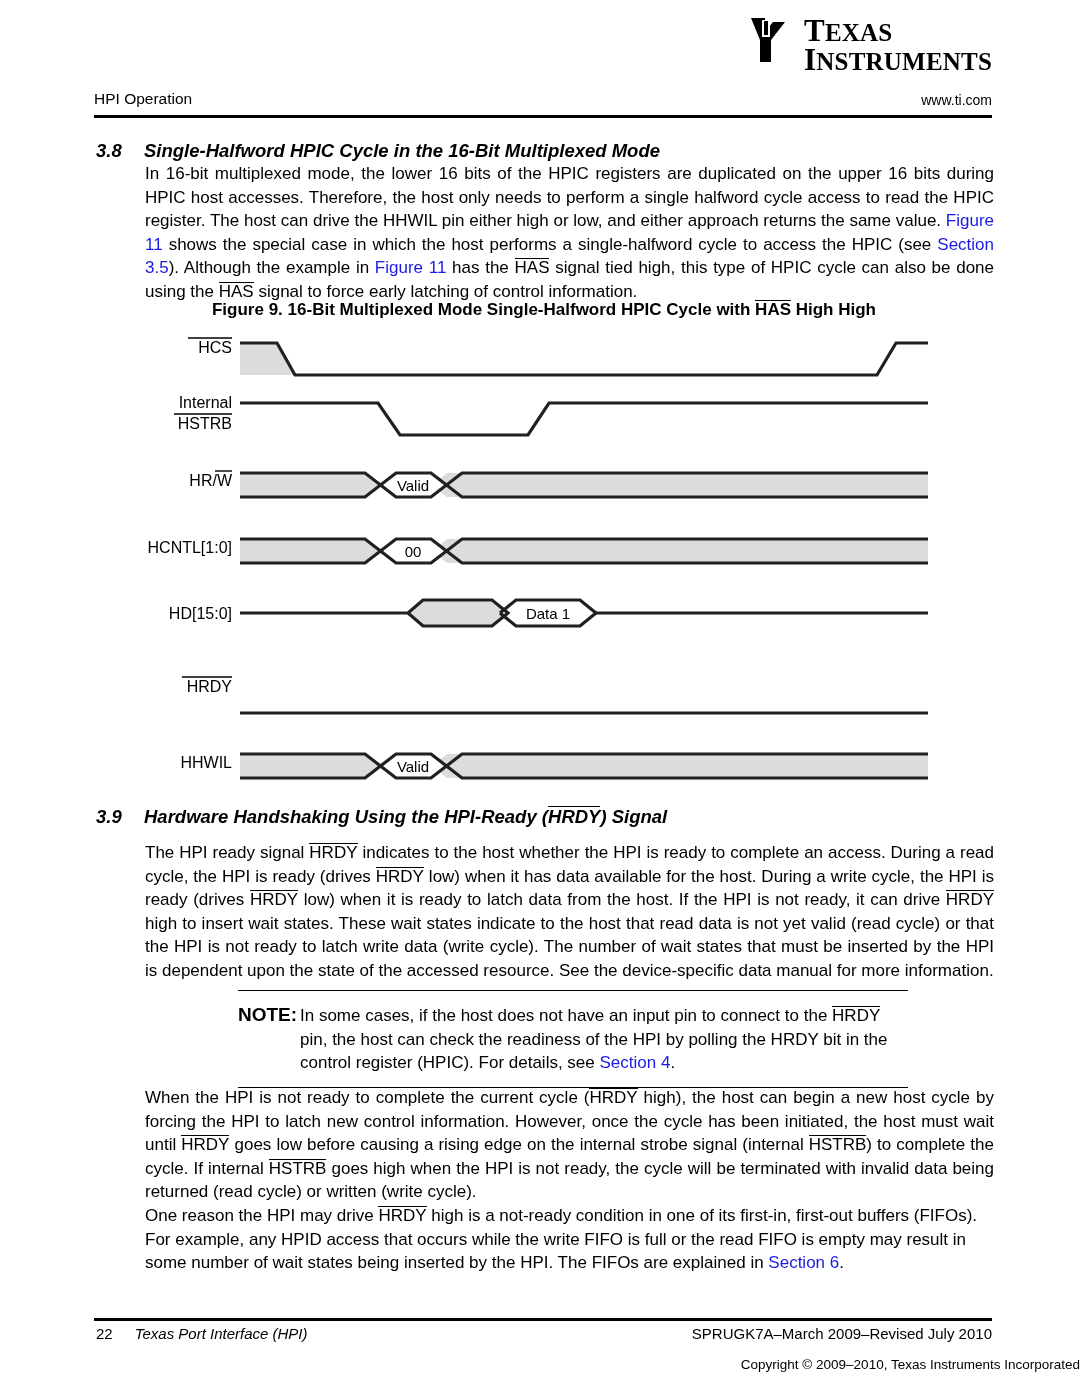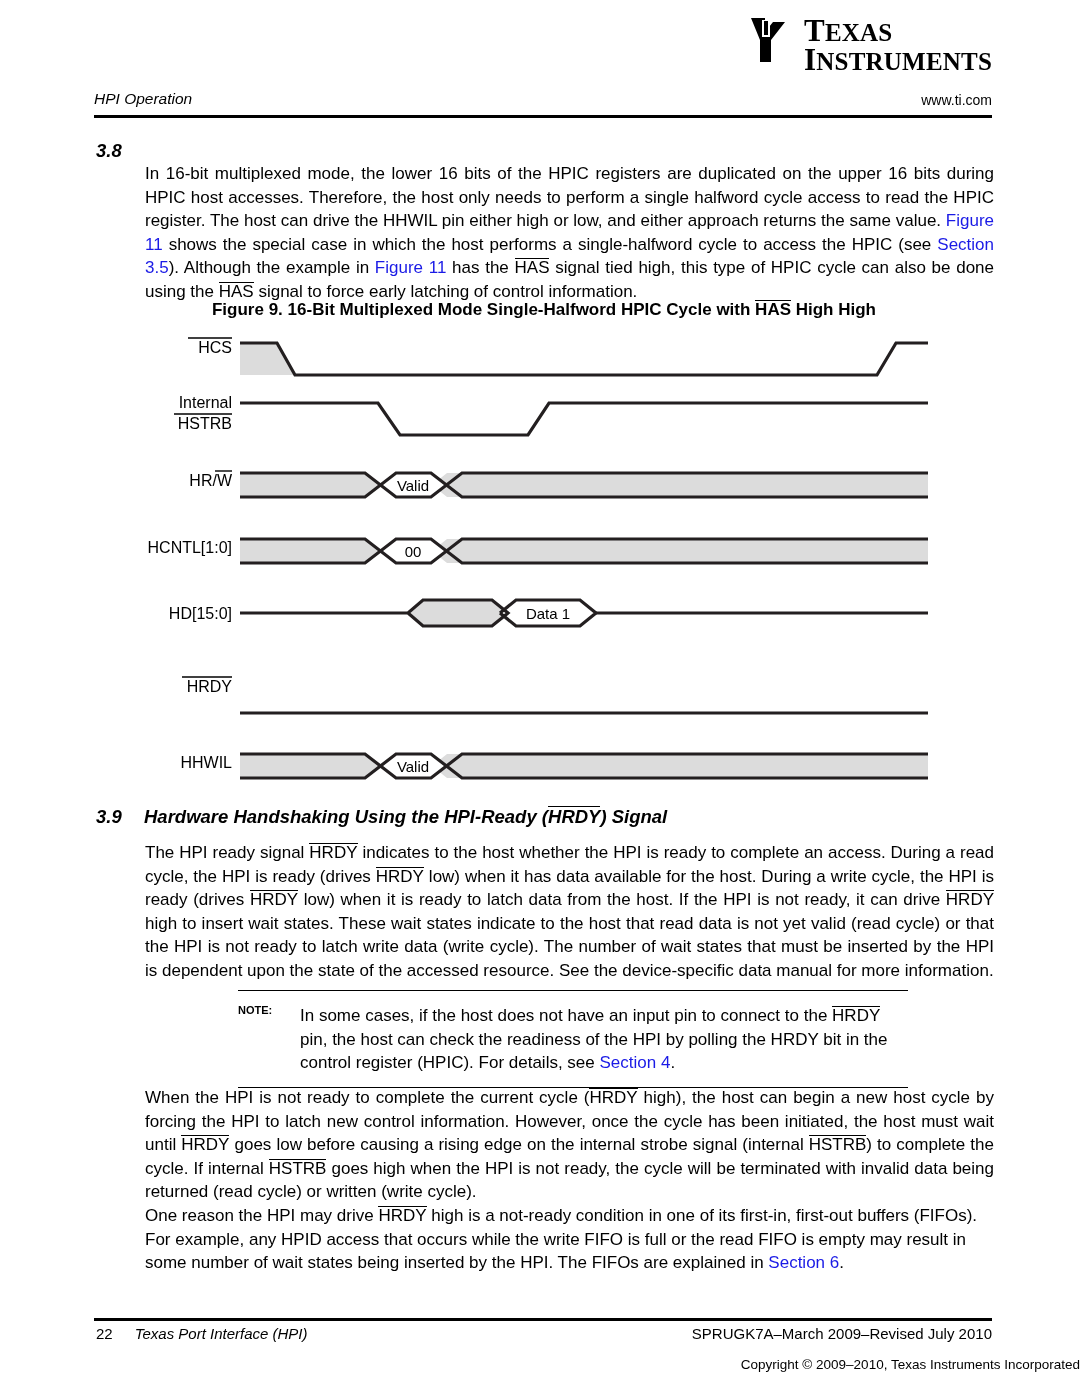--- a/index.html
+++ b/index.html
@@ -50,21 +50,20 @@
     position: absolute;
     left: 94px;
     right: 88px;
     top: 90px;
     height: 28px;
   }
   .hdr-left {
     position: absolute;
     left: 0;
     top: 0;
-    font-style: italic;
     font-size: 15.5px;
   }
   .hdr-right {
     position: absolute;
     right: 0;
     top: 2px;
     font-size: 14px;
   }
   .hdr-rule {
     position: absolute;
@@ -145,21 +144,21 @@
   }
   .note .rule {
     border-top: 1.6px solid #000;
   }
   .note .inner {
     display: flex;
     padding: 13px 0 12px 0;
   }
   .note .lbl {
     font-weight: bold;
-    font-size: 11px;
+    font-size: 19px;
     flex: none;
     width: 62px;
   }
   .note .txt {
     font-size: 17px;
     line-height: 23.6px;
     flex: 1;
   }
 
   
@@ -213,20 +212,21 @@
 </div>
 
 <div class="hdr">
   <div class="hdr-left">HPI Operation</div>
   <div class="hdr-right">www.ti.com</div>
   <div class="hdr-rule"></div>
 </div>
 
 <div class="sec" style="top:140px;">
   <div class="num">3.8</div>
+  <div class="ttl">Single-Halfword HPIC Cycle in the 16-Bit Multiplexed Mode</div>
 </div>
 
 <div class="para" style="top:162px;">
   <span>In 16-bit multiplexed mode, the lower 16 bits of the HPIC registers are duplicated on the upper 16 bits during HPIC host accesses. Therefore, the host only needs to perform a single halfword cycle access to read the HPIC register. The host can drive the HHWIL pin either high or low, and either approach returns the same value. </span><span class="lnk">Figure 11</span><span> shows the special case in which the host performs a single-halfword cycle to access the HPIC (see </span><span class="lnk">Section 3.5</span><span>). Although the example in </span><span class="lnk">Figure 11</span><span> has the </span><span class="ovl">HAS</span><span> signal tied high, this type of HPIC cycle can also be done using the </span><span class="ovl">HAS</span><span> signal to force early latching of control information.</span>
 </div>
 
 <div class="figcap">
   <span>Figure 9. 16-Bit Multiplexed Mode Single-Halfword HPIC Cycle with </span><span class="ovl">HAS</span><span> High High</span>
 </div>
 

